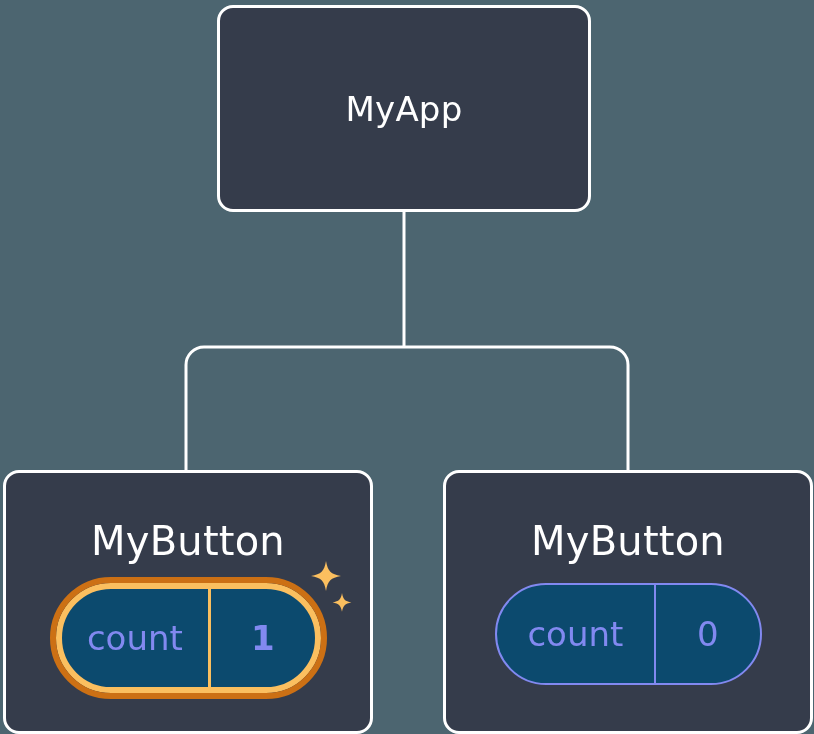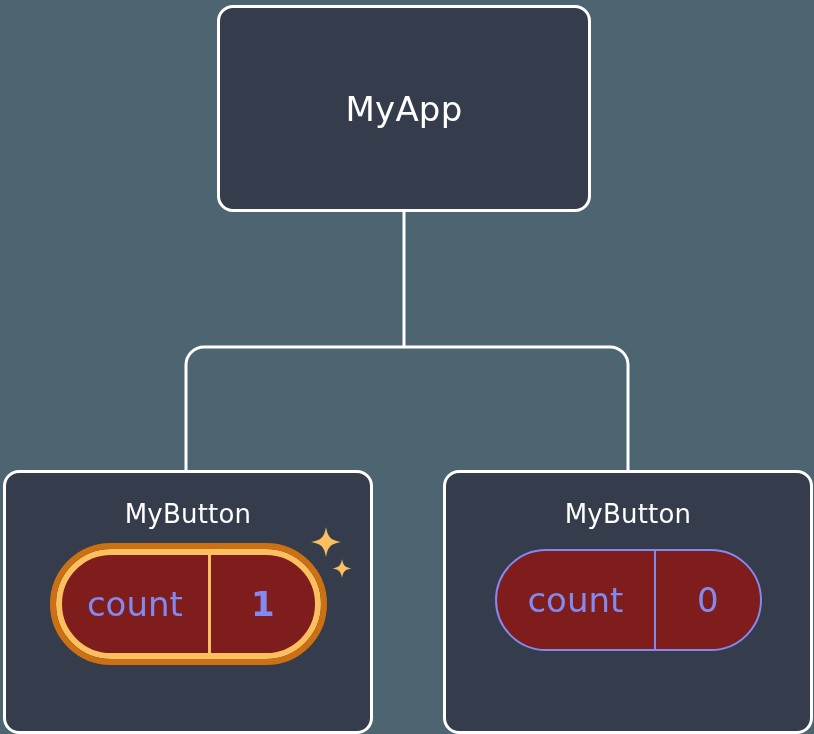--- a/index.html
+++ b/index.html
@@ -66,40 +66,40 @@
   .node-title {
     color: #ffffff;
     font-size: 34px;
     font-weight: 400;
     letter-spacing: 0.2px;
     line-height: 1;
     white-space: nowrap;
   }
   .node-child-left .node-title,
   .node-child-right .node-title {
-    font-size: 26px;
-    margin-top: 28px;
+    font-size: 40px;
+    margin-top: 48px;
   }
 
   
   .pill-wrap {
     position: relative;
     margin-top: 22px;
     display: flex;
     align-items: center;
     justify-content: center;
   }
 
   .pill {
     box-sizing: border-box;
     display: flex;
     align-items: stretch;
     height: 102px;
     border-radius: 51px;
-    background: #7f1d1d;
+    background: #0c4a6e;
   }
 
   .pill-plain {
     border: 2px solid #8289f0;
     width: 267px;
   }
 
   .pill-highlight {
     border: 6px solid #fbbf5f;
     outline: 6px solid #cc7014;

